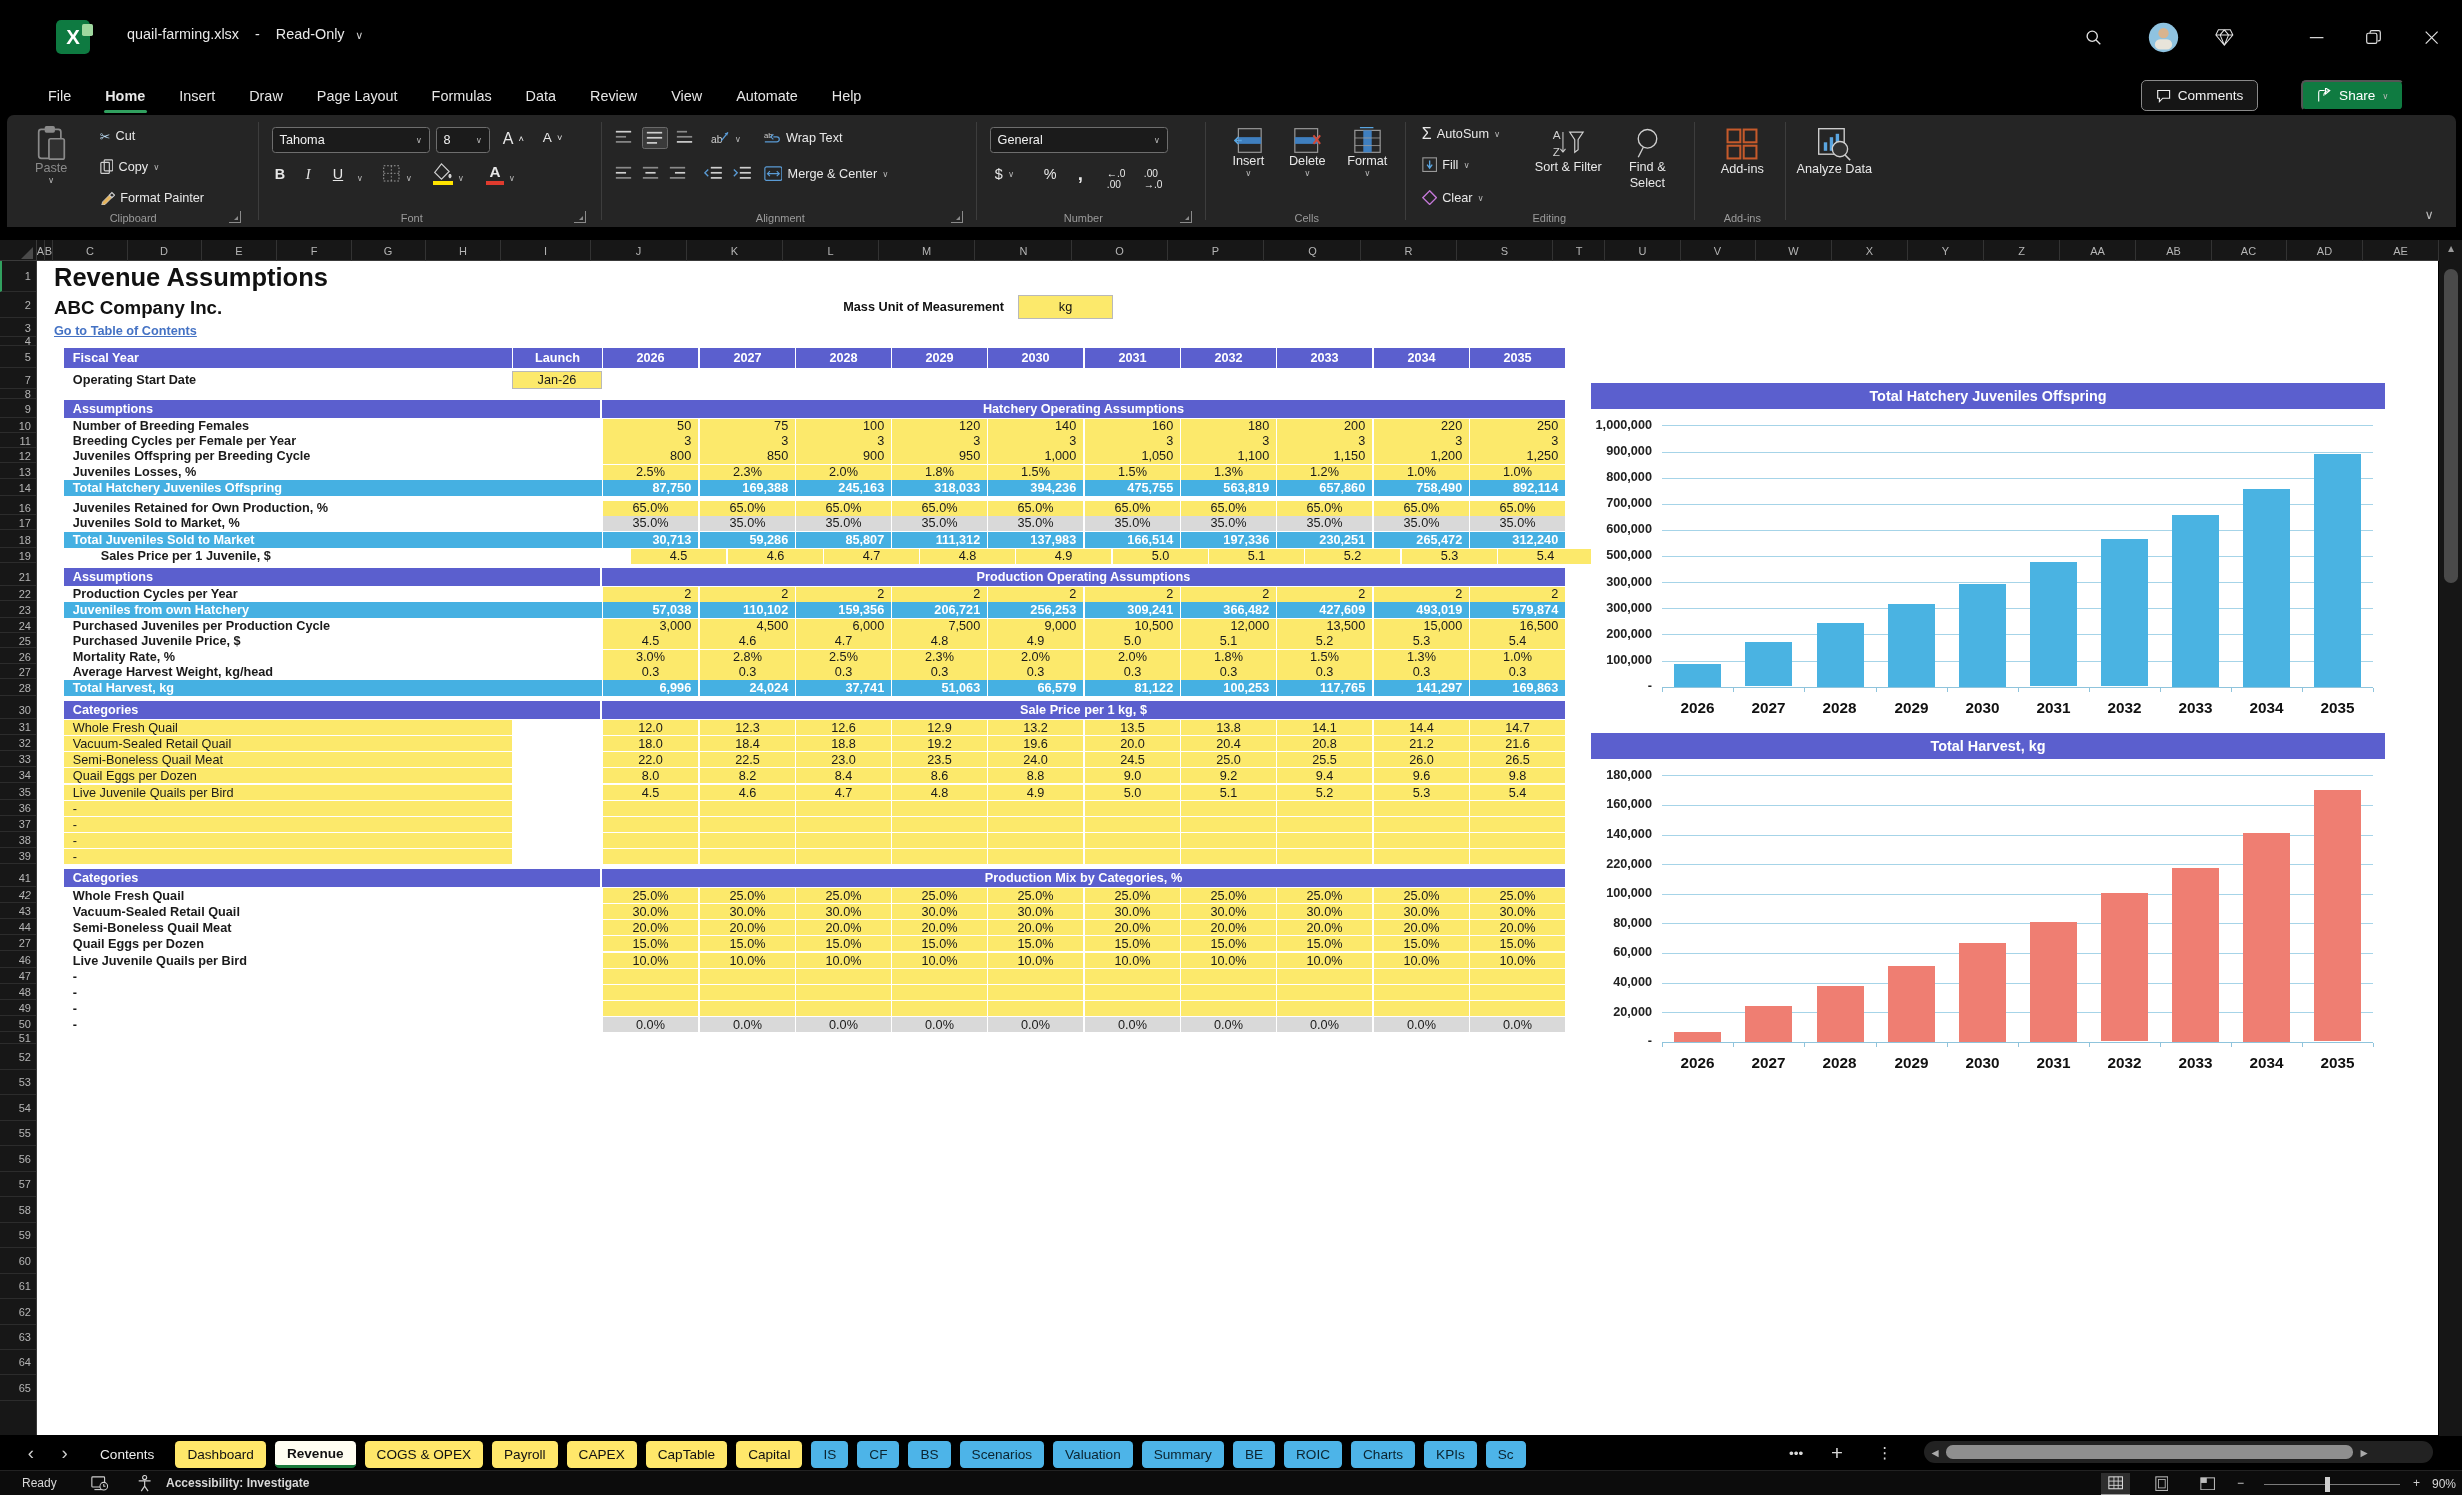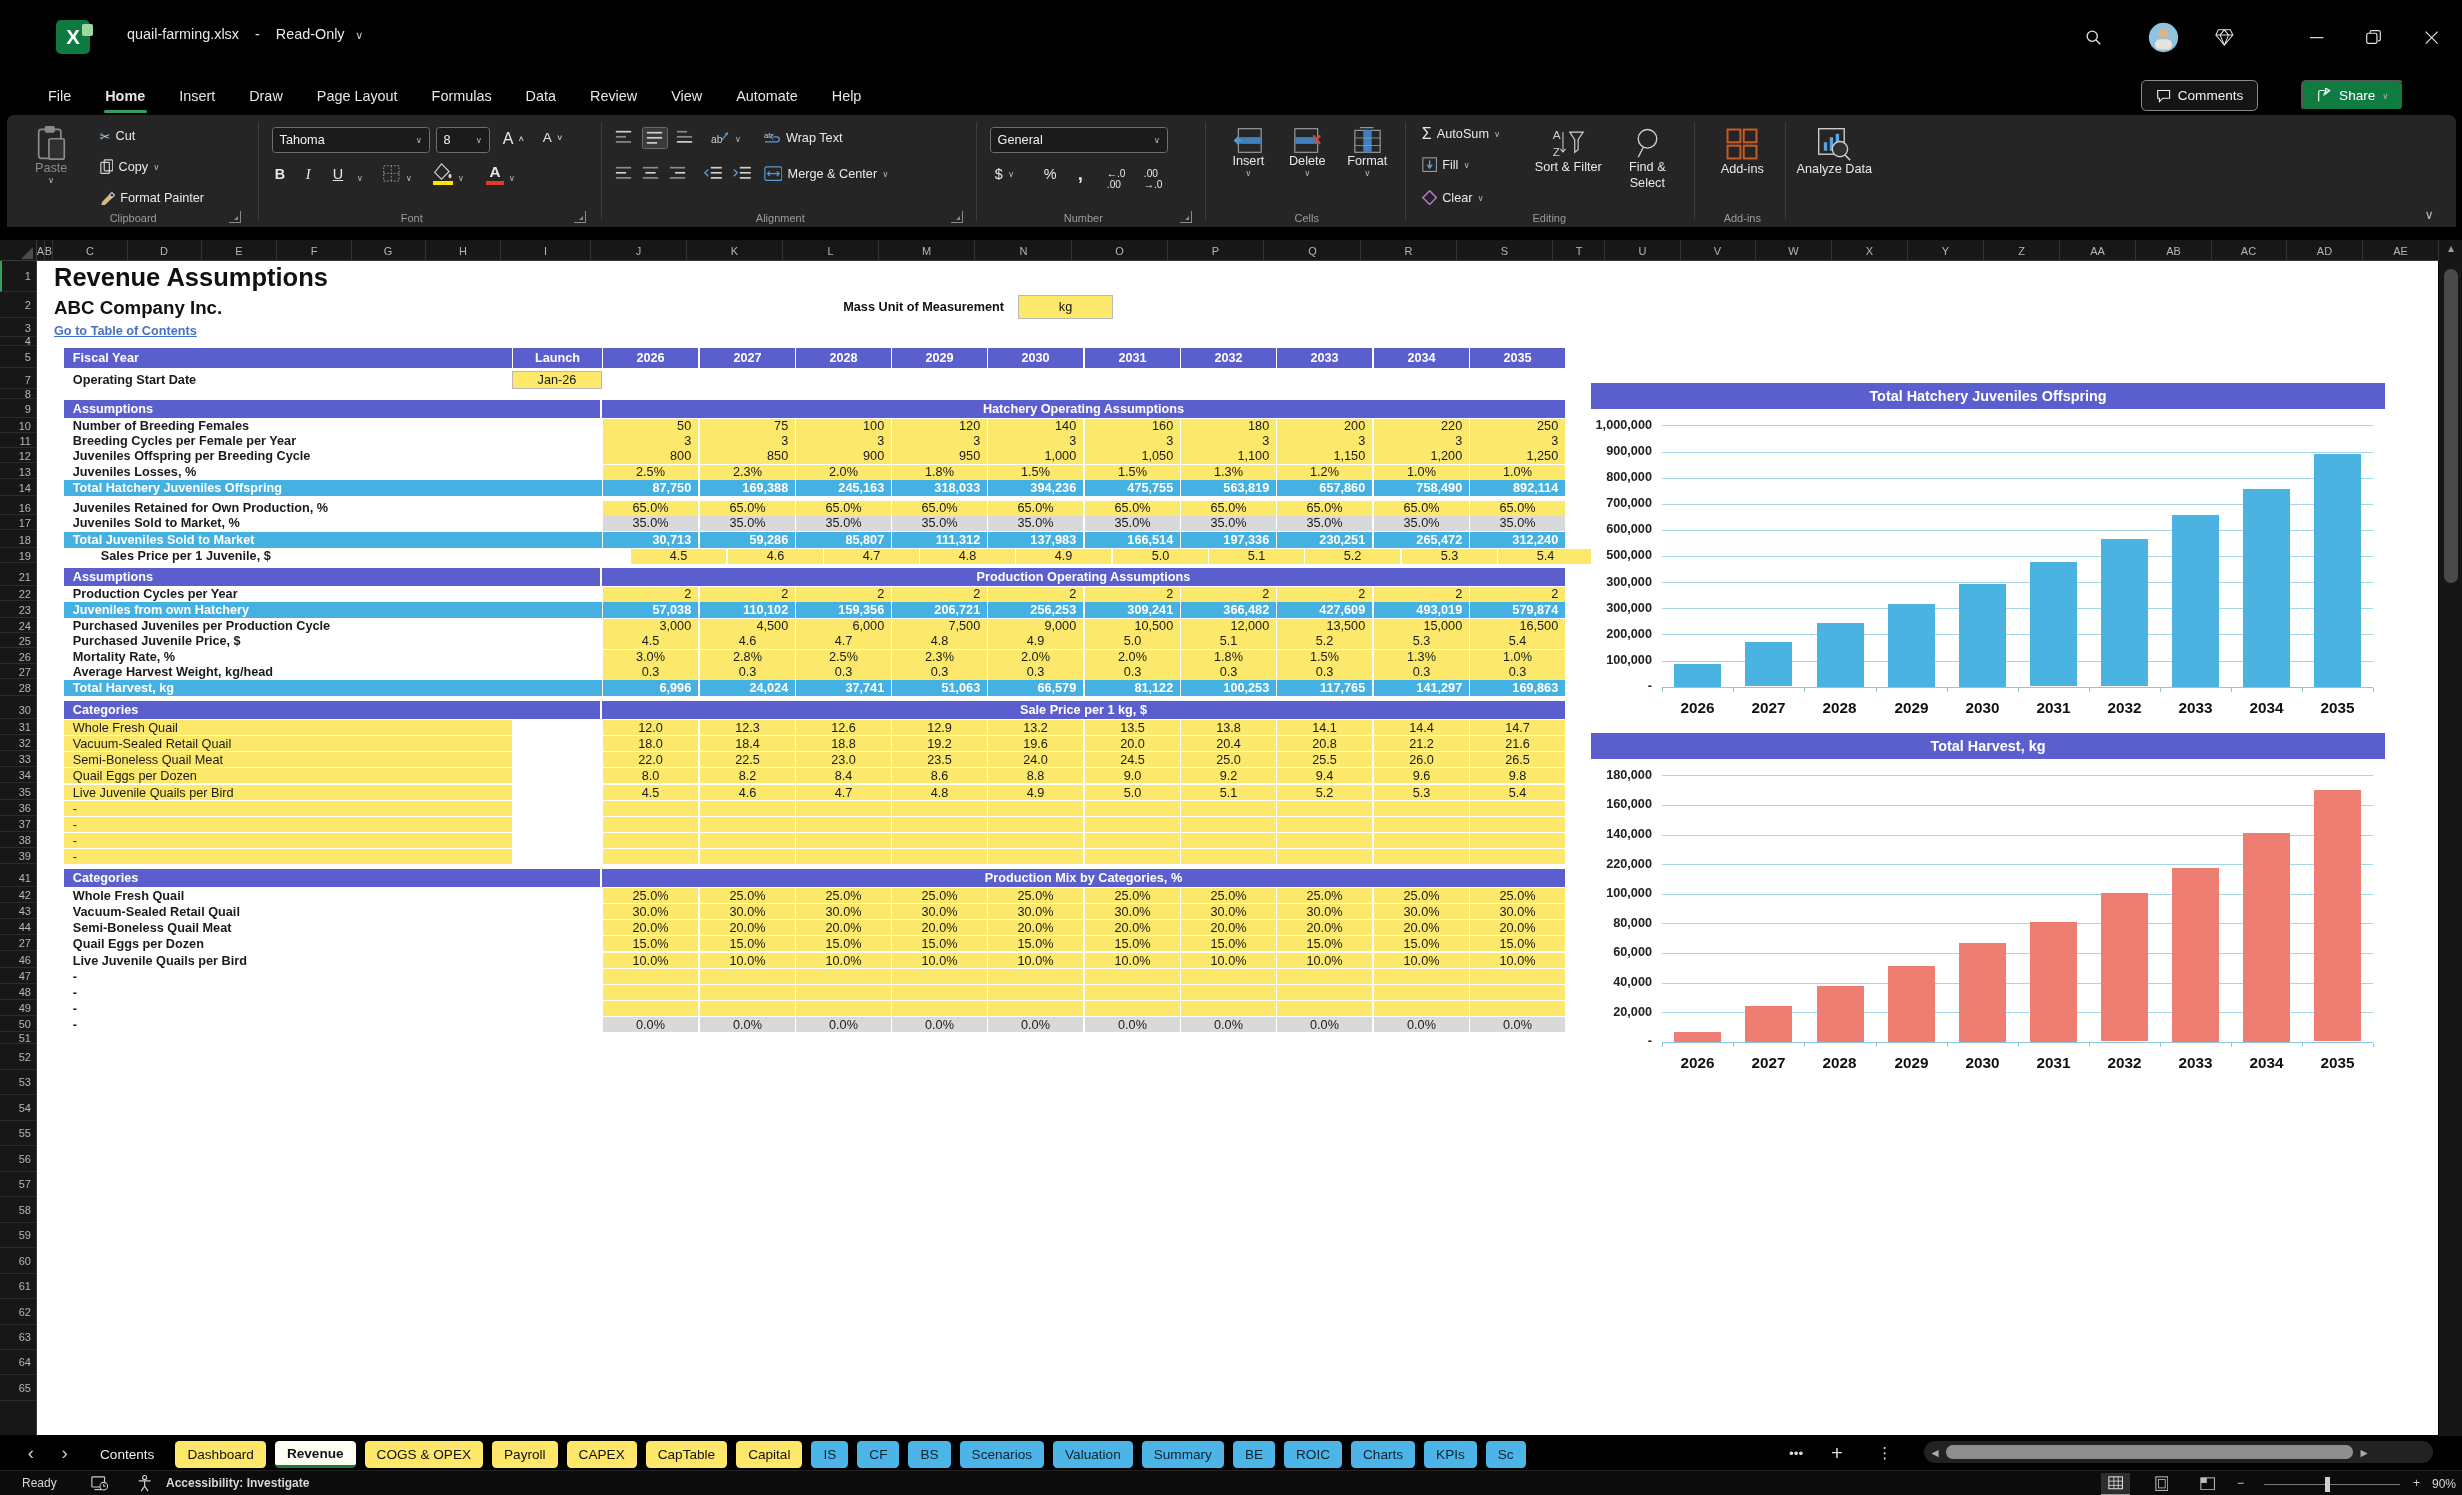--- a/index.html
+++ b/index.html
@@ -537,21 +537,21 @@
     <div class="rownum" style="top: 459px; height: 15.3px;">31</div>
     <div class="rownum" style="top: 475px; height: 15.3px;">32</div>
     <div class="rownum" style="top: 491px; height: 15.3px;">33</div>
     <div class="rownum" style="top: 507px; height: 15.3px;">34</div>
     <div class="rownum" style="top: 524px; height: 15.3px;">35</div>
     <div class="rownum" style="top: 540px; height: 15.3px;">36</div>
     <div class="rownum" style="top: 556px; height: 15.3px;">37</div>
     <div class="rownum" style="top: 572px; height: 15.3px;">38</div>
     <div class="rownum" style="top: 588px; height: 15.3px;">39</div>
     <div class="rownum" style="top: 608px; height: 18px;">41</div>
-    <div class="rownum" style="top: 627px; height: 15.3px;">42</div>
+    <div class="rownum" style="top: 627px; height: 15.3px; font-style: italic;">42</div>
     <div class="rownum" style="top: 643px; height: 15.3px;">43</div>
     <div class="rownum" style="top: 659px; height: 15.3px;">44</div>
     <div class="rownum" style="top: 675px; height: 15.3px;">27</div>
     <div class="rownum" style="top: 692px; height: 15.3px;">46</div>
     <div class="rownum" style="top: 708px; height: 15.3px;">47</div>
     <div class="rownum" style="top: 724px; height: 15.3px;">48</div>
     <div class="rownum" style="top: 740px; height: 15.3px;">49</div>
     <div class="rownum" style="top: 756px; height: 15.3px;">50</div>
     <div class="rownum" style="top: 772px; height: 11px;">51</div>
     <div class="rownum" style="top: 784px; height: 24.6px;">52</div>

